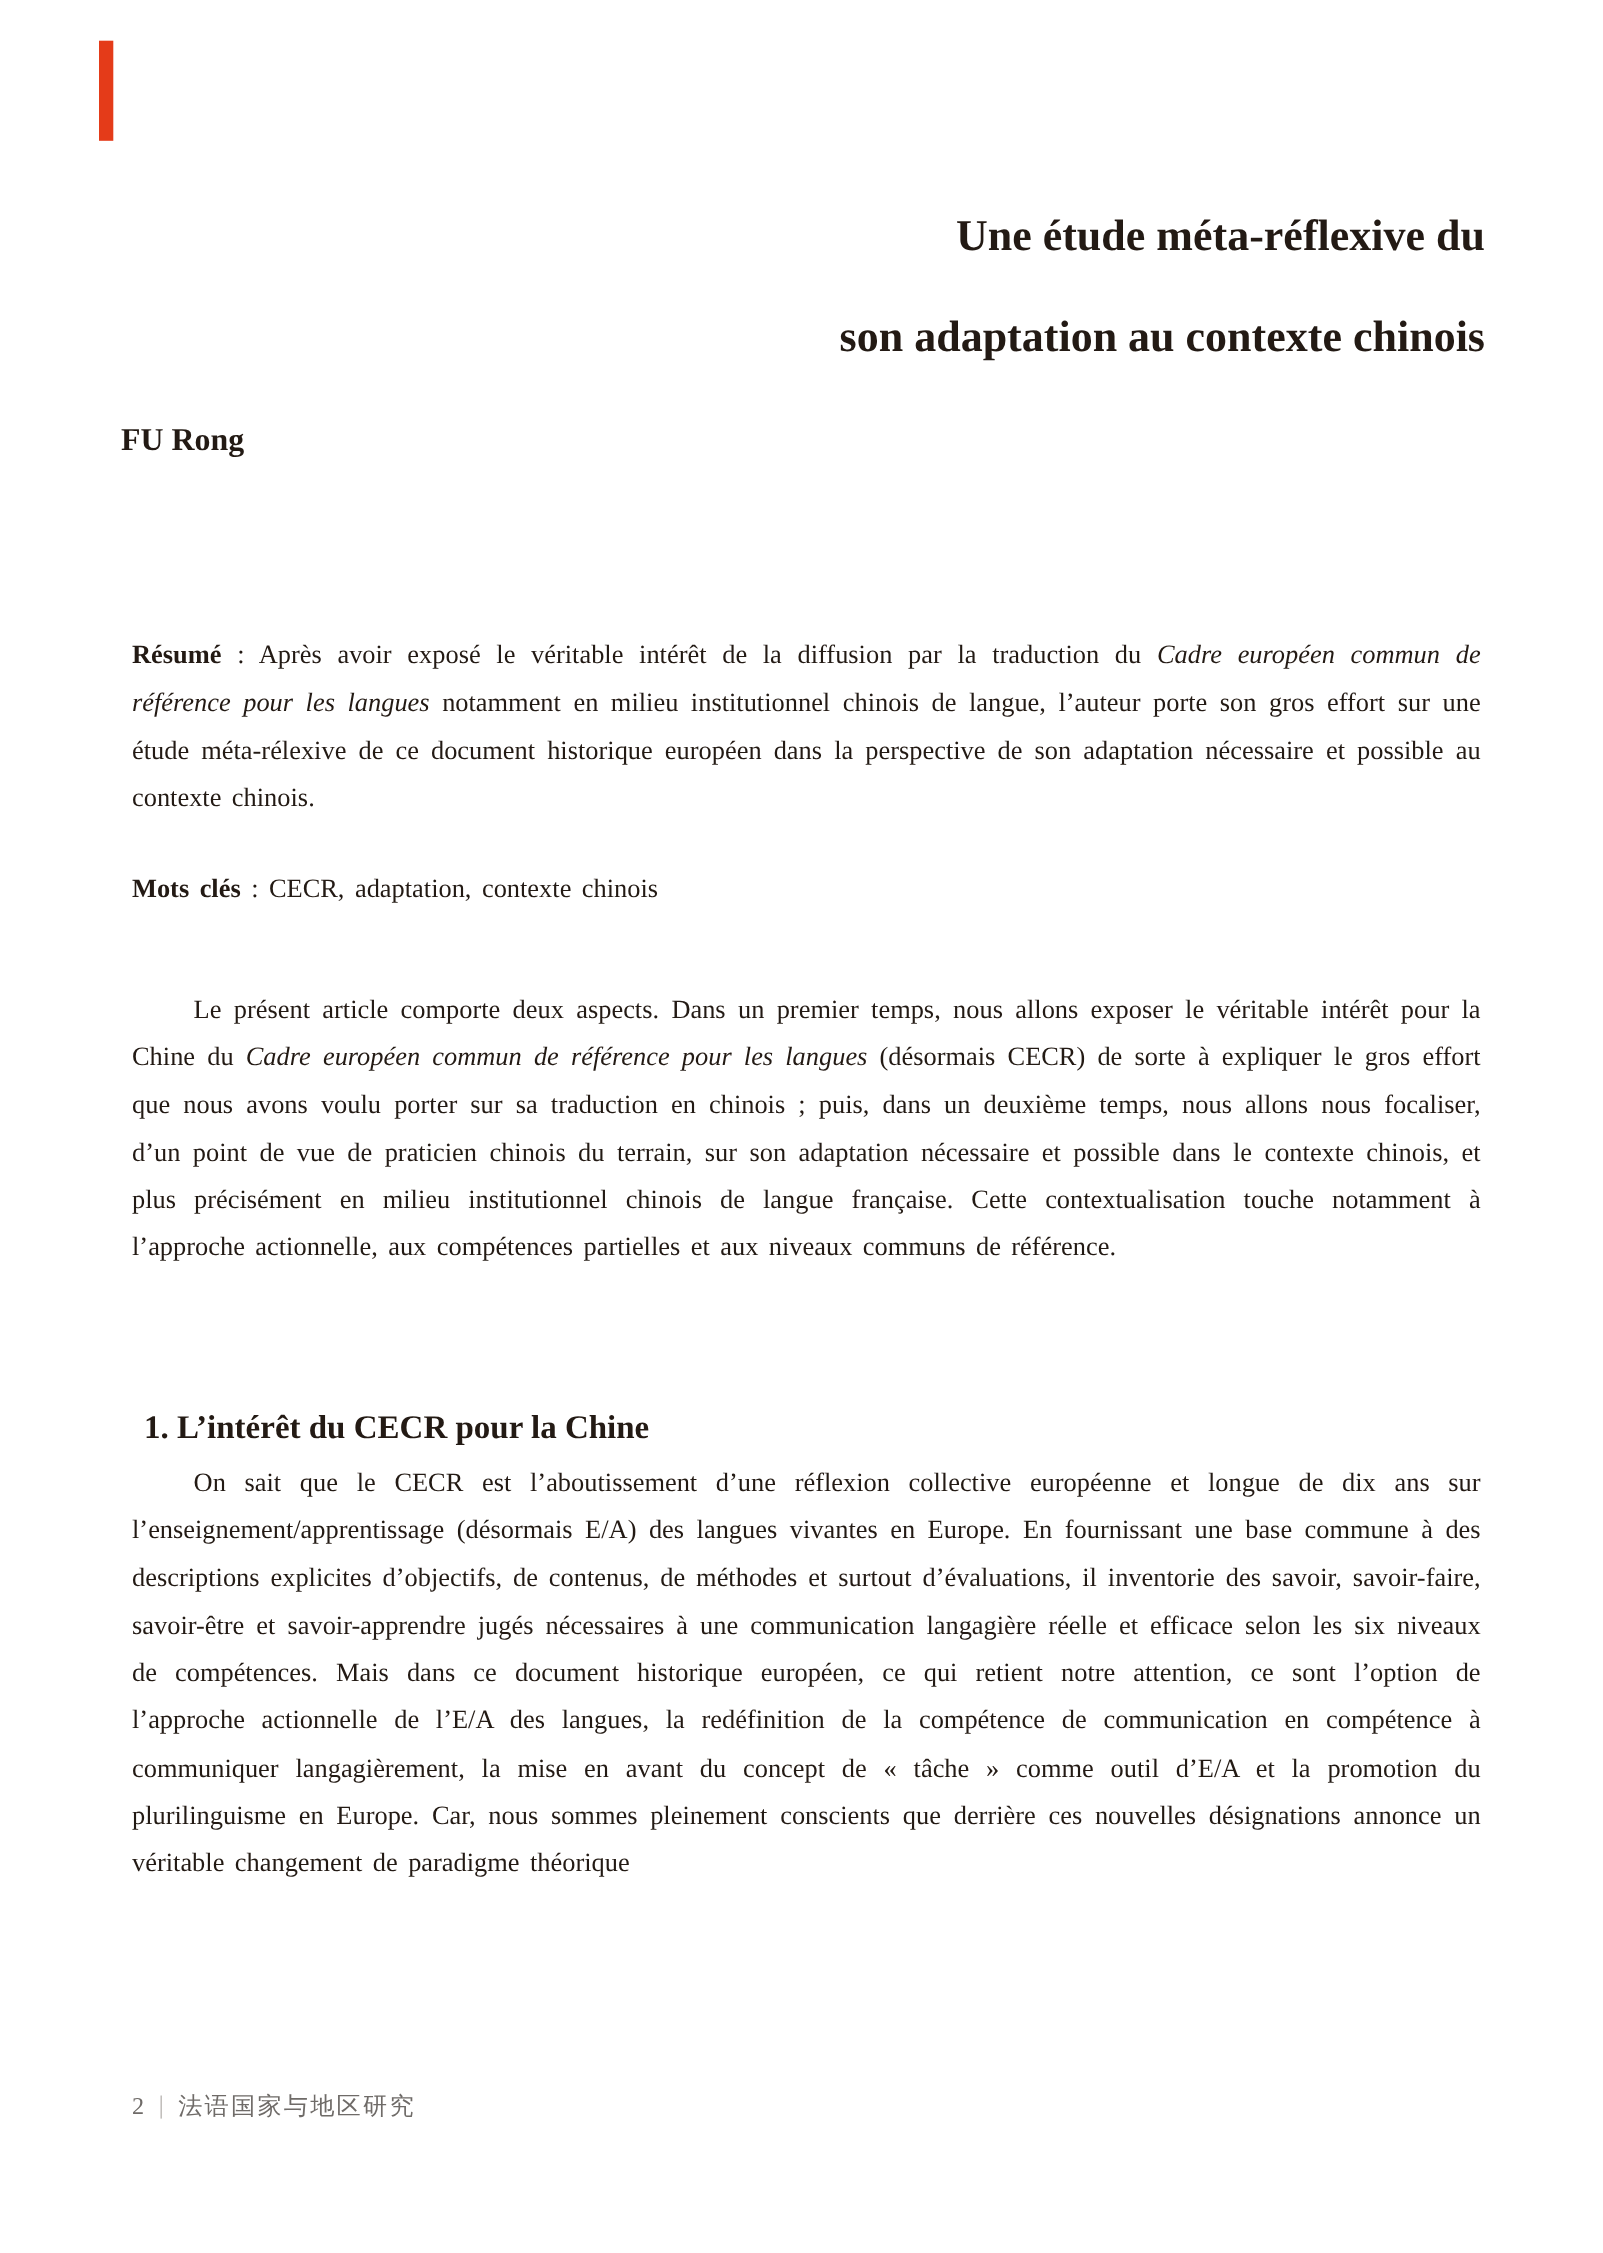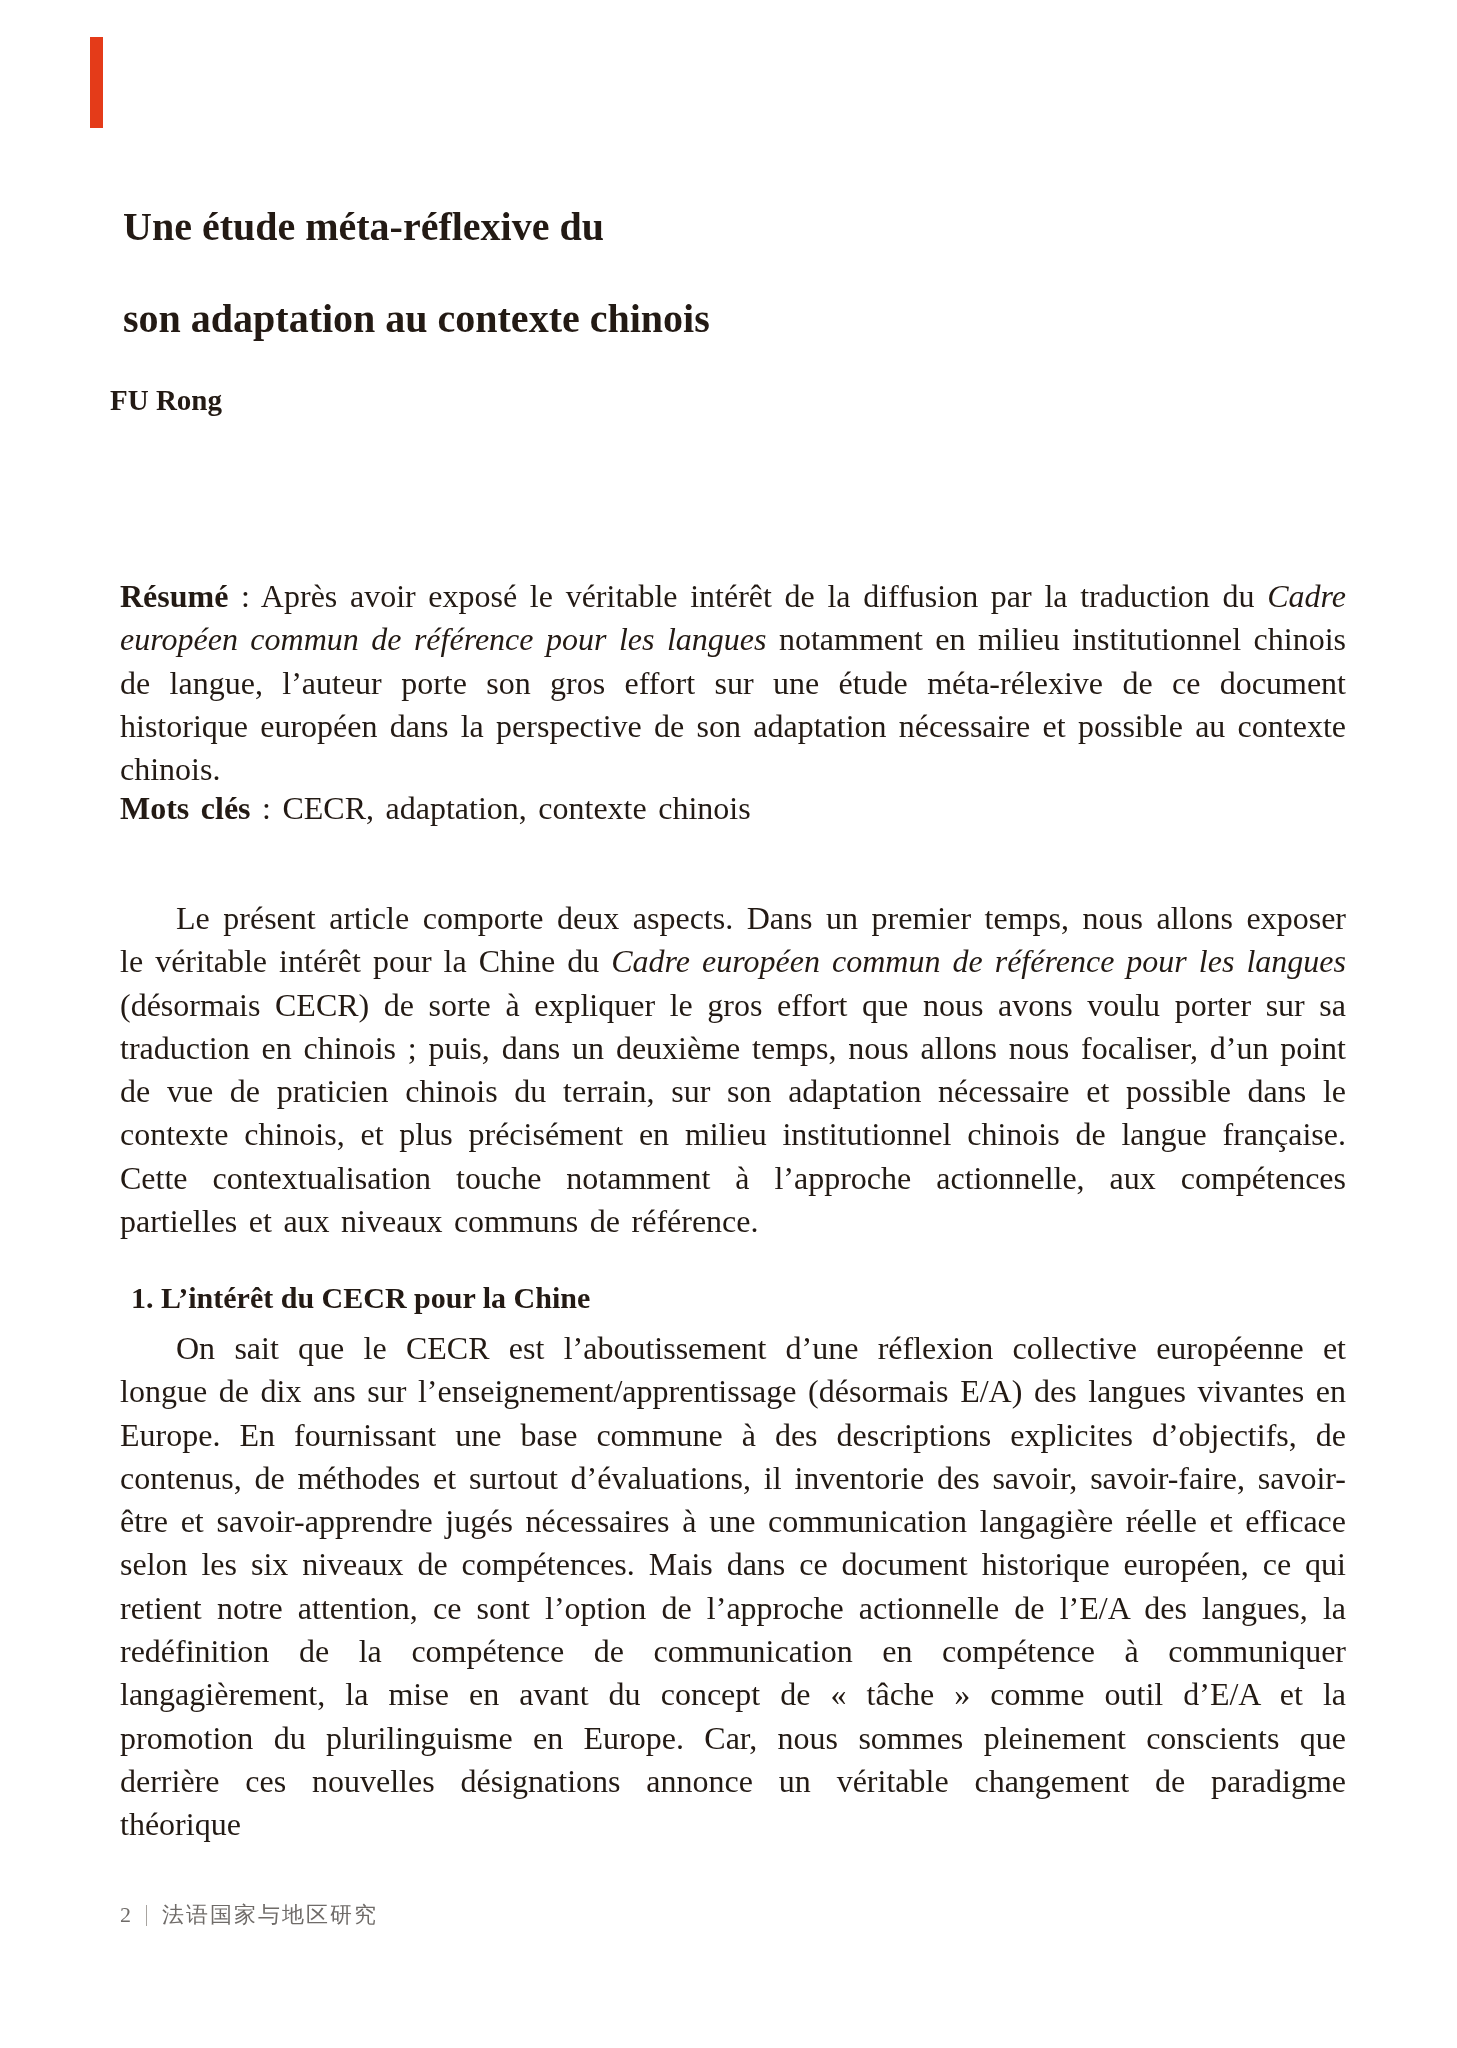--- a/index.html
+++ b/index.html
@@ -17,39 +17,39 @@
     left: 90px;
     top: 37px;
     width: 13px;
     height: 91px;
   }
   .title {
     position: absolute;
     left: 110px;
     top: 191px;
     width: 1240px;
-    text-align: left;
+    text-align: right;
     font-weight: bold;
     font-size: 40px;
     line-height: 46px;
-    margin: 13px;
+    margin: 0;
   }
   .author {
     position: absolute;
     left: 110px;
     top: 382px;
     width: 1240px;
     text-align: left;
     font-weight: bold;
     font-size: 29px;
     line-height: 36px;
     margin: 0;
   }
   .body-text {
-    font-size: 32px;
+    font-size: 24px;
     line-height: 43.3px;
     text-align: justify;
     word-spacing: 3.5px;
     margin: 0;
     width: 1226px;
   }
   .abstract  { position: absolute; left: 120px; top: 575px; }
   .keywords  { position: absolute; left: 120px; top: 787px; text-align: left; }
   .para1     { position: absolute; left: 120px; top: 897px;  text-indent: 56px; }
   .heading {

